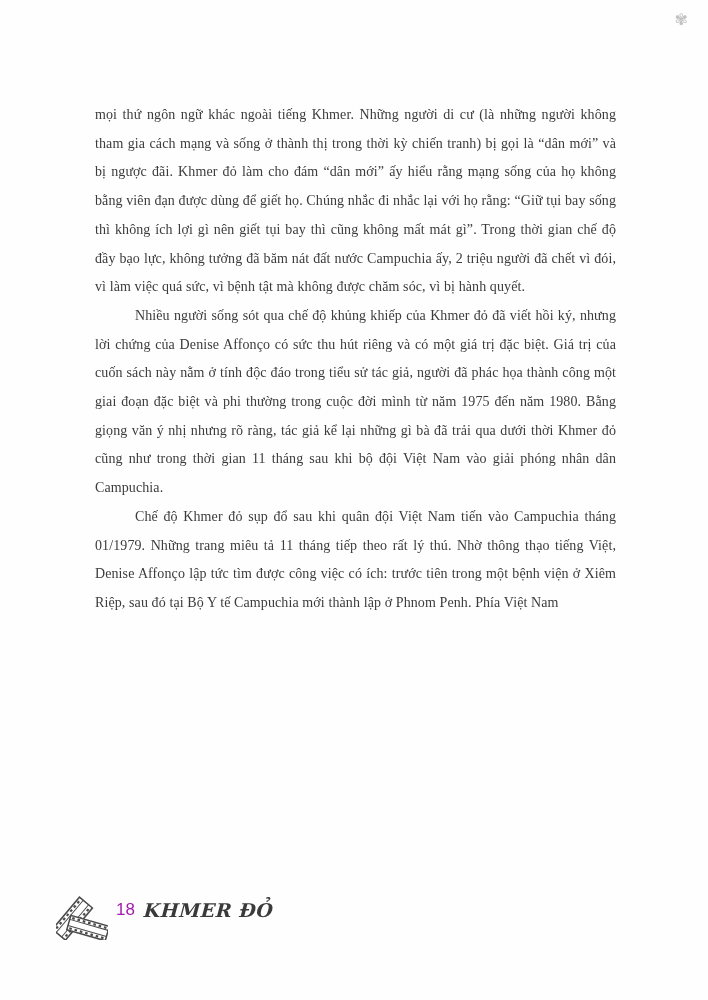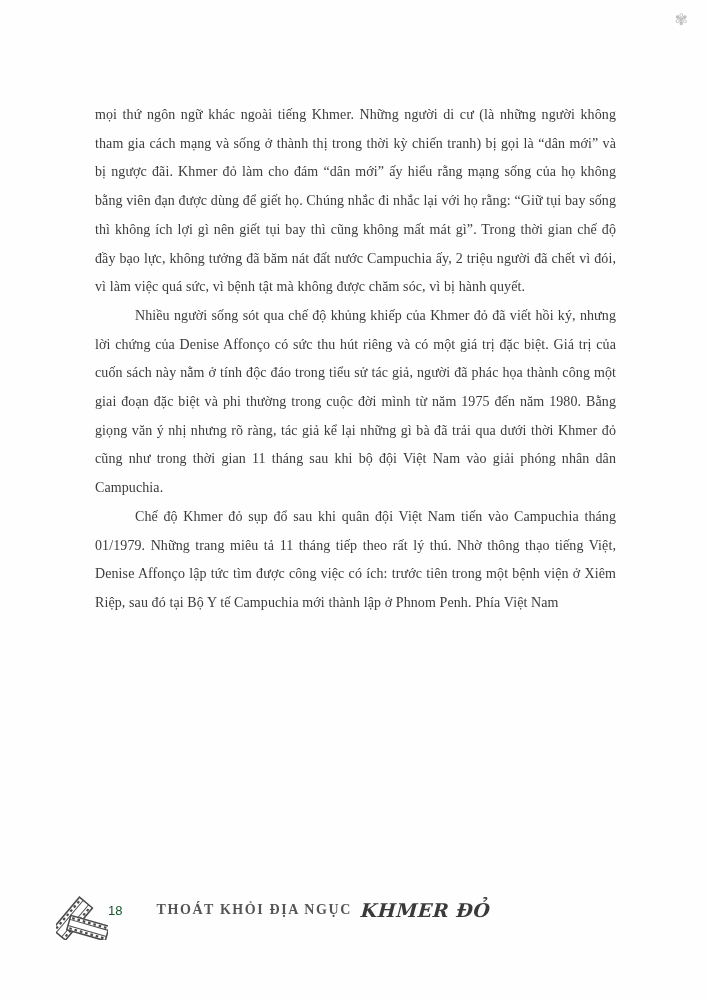--- a/index.html
+++ b/index.html
@@ -27,21 +27,21 @@
     text-align:justify;
     letter-spacing:0.1px;
   }
   .content p.indent { text-indent:40px; }
   .footer {
     position:absolute; left:56px; top:882px;
     display:flex; align-items:center; height:56px;
   }
   .film { flex:0 0 auto; margin-top:6px; }
   .pagenum {
-    font-size:13px; color:#14532d; margin-left:0;
+    font-size:17px; color:#a21caf; margin-left:8px;
     font-family:"Liberation Sans","DejaVu Sans",sans-serif;
   }
   .running-title {
     margin-left:34px;
     font-size:14px;
     letter-spacing:1.6px;
     color:#555555;
     font-weight:600;
     font-family:"Liberation Serif","DejaVu Serif",serif;
   }
@@ -109,17 +109,16 @@
           <rect x="19.5" y="45.8" width="2.6" height="2.2"></rect>
           <rect x="25" y="45.8" width="2.6" height="2.2"></rect>
           <rect x="30.5" y="45.8" width="2.6" height="2.2"></rect>
           <rect x="36" y="45.8" width="2.6" height="2.2"></rect>
           <rect x="41.5" y="45.8" width="2.6" height="2.2"></rect>
           <rect x="47" y="45.8" width="2.6" height="2.2"></rect>
         </g>
       </g>
     </svg>
     <span class="pagenum">18</span>
-    <span class="running-title">THOÁT KHỎI ĐỊA NGỤC</span>
     <span class="running-title-em">KHMER ĐỎ</span>
   </footer>
 
 </div>
 
 </body></html>

